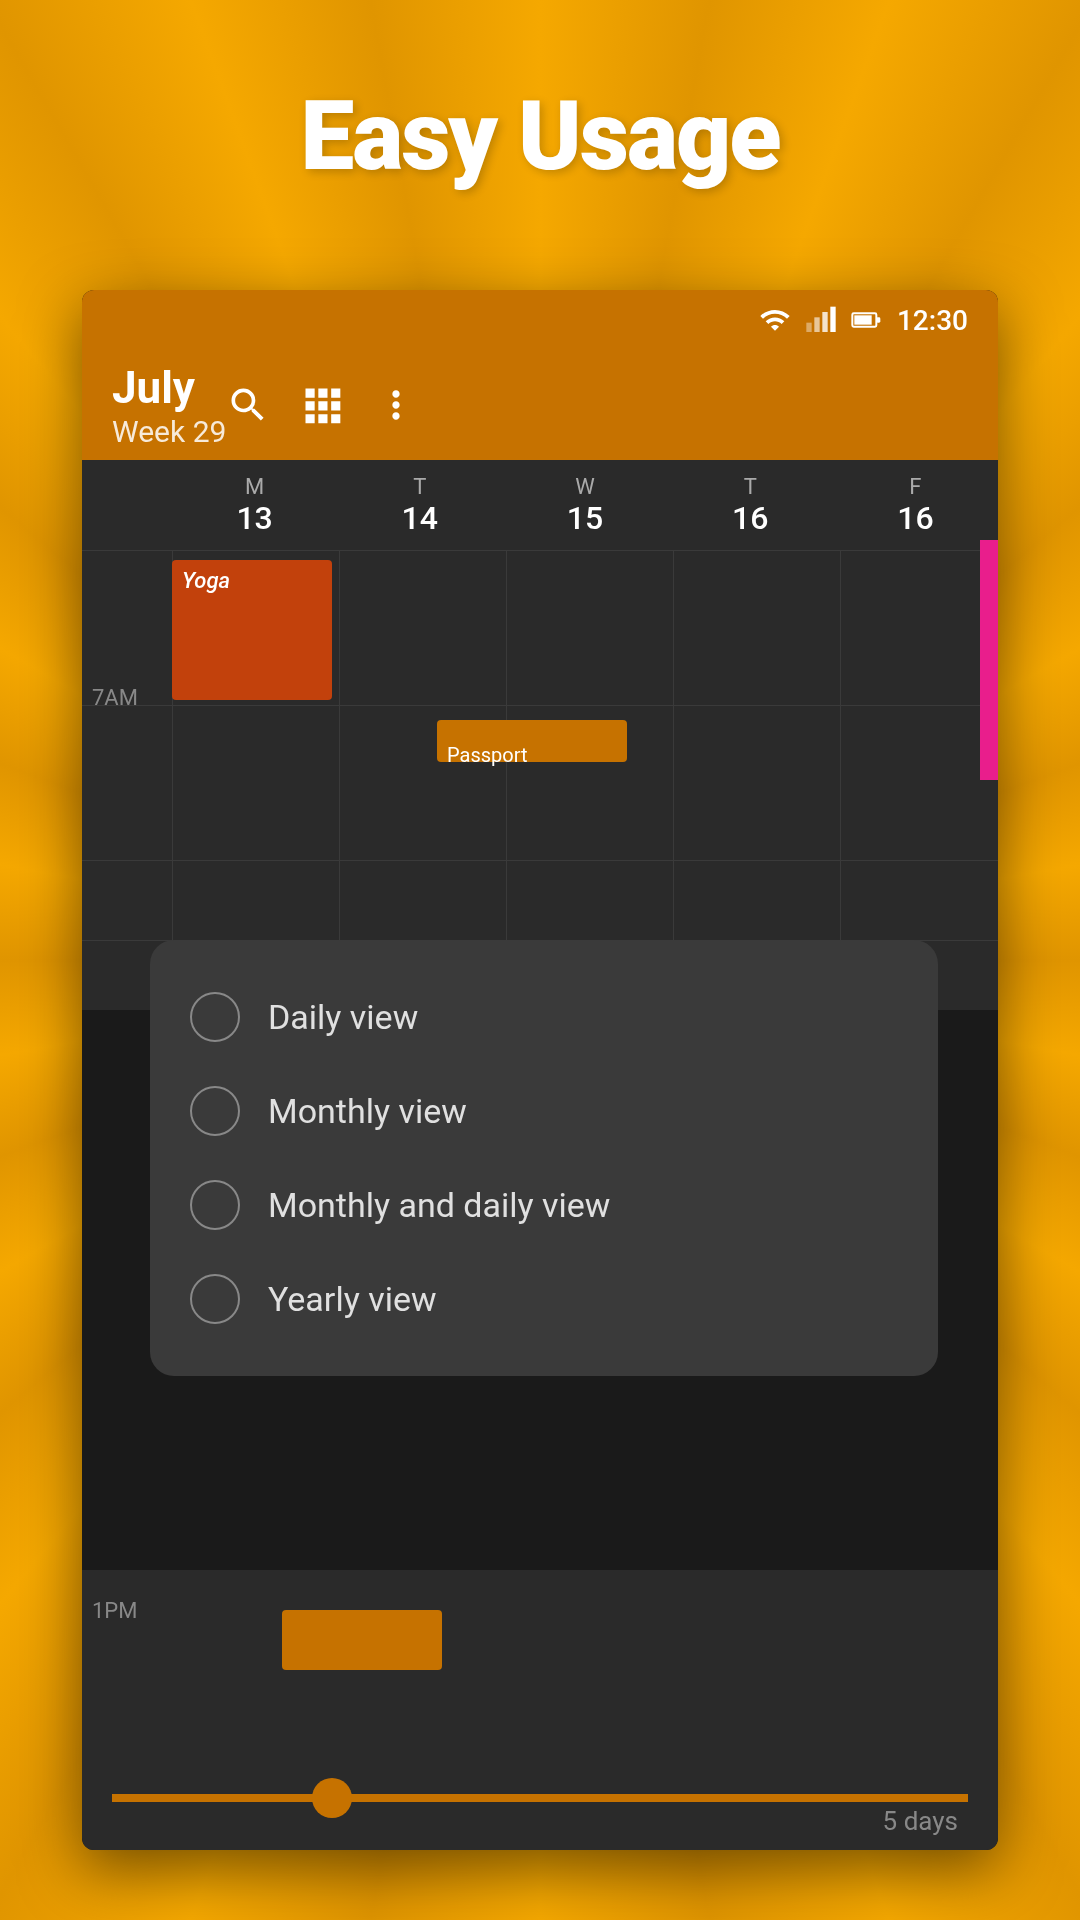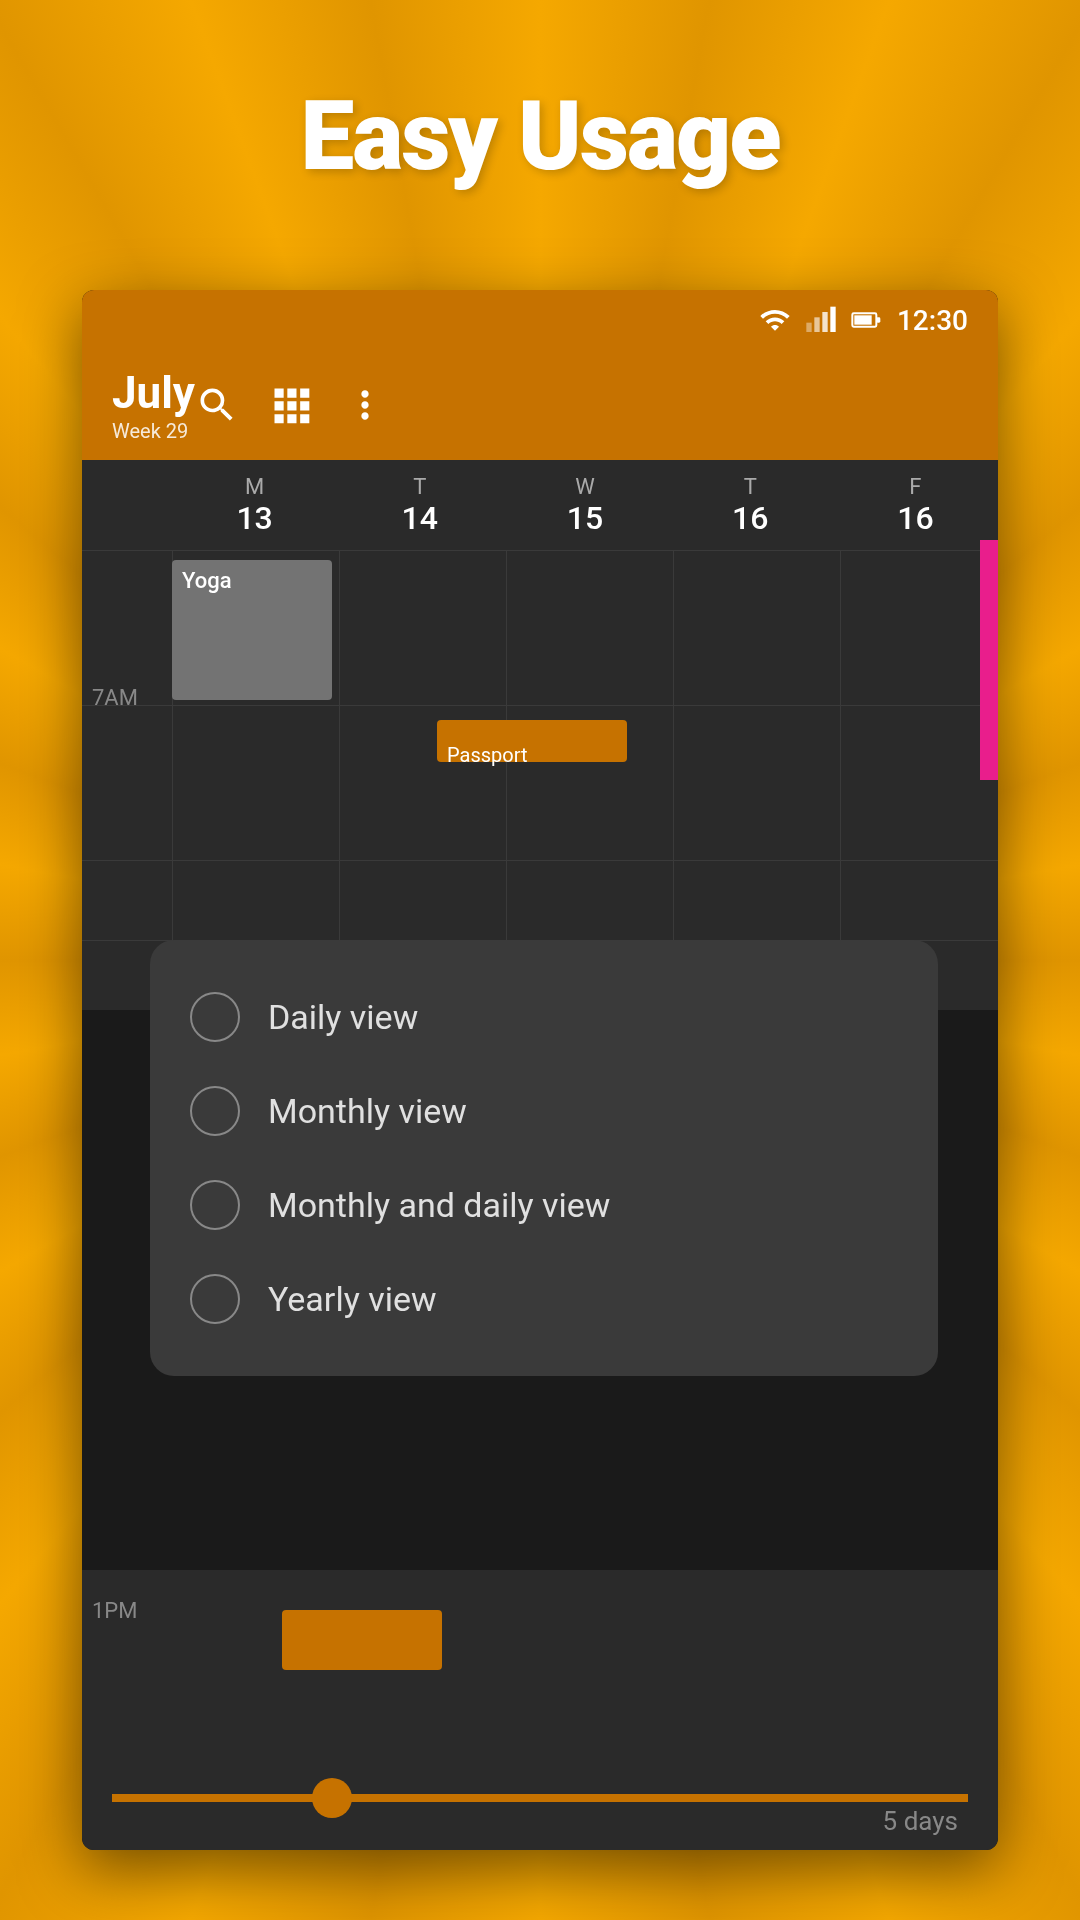--- a/index.html
+++ b/index.html
@@ -88,21 +88,21 @@
       flex-direction: column;
     }
 
     .header-month {
       font-size: 44px;
       font-weight: 700;
       color: white;
     }
 
     .header-week {
-      font-size: 20px;
+      font-size: 30px;
       color: rgba(255,255,255,0.85);
     }
 
     .header-actions {
       display: flex;
       align-items: center;
       gap: 30px;
     }
 
     
@@ -156,26 +156,27 @@
       color: #888;
     }
 
     
     .yoga-event {
       position: absolute;
       top: 10px;
       left: 90px;
       width: 160px;
       height: 140px;
-      background: #737373;
+      background: #c2410c;
       border-radius: 4px;
       display: flex;
       align-items: flex-start;
       justify-content: flex-start;
       padding: 8px 10px;
+      font-style: italic;
     }
 
     .yoga-label {
       font-size: 22px;
       color: white;
       font-weight: 500;
     }
 
     
     .passport-event {

